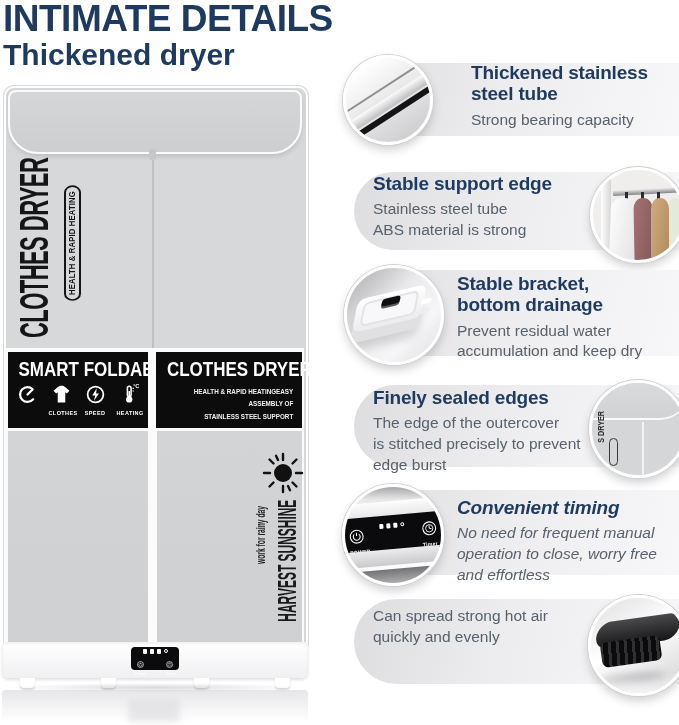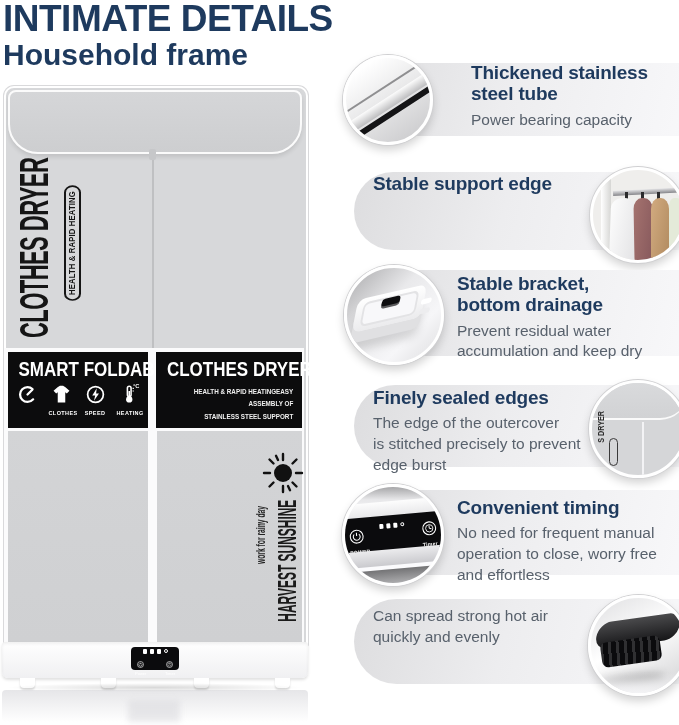--- a/index.html
+++ b/index.html
@@ -82,21 +82,21 @@
           box-shadow:0 0 0 1px #d0d0d2,0 5px 10px rgba(0,0,0,.18);background:#eee;}
   .f1 .circle{left:343px;top:0;width:84px;height:84px;}
   .f2 .circle{left:590px;top:3px;width:90px;height:90px;}
   .f3 .circle{left:344px;top:3px;width:94px;height:94px;}
   .f4 .circle{left:589px;top:3px;width:92px;height:92px;}
   .f5 .circle{left:342px;top:2px;width:96px;height:96px;}
   .f6 .circle{left:588px;top:4px;width:95px;height:95px;}
   .ftext{position:absolute;}
   .f1 .ftext{left:471px;top:7px;}  .f2 .ftext{left:373px;top:9px;}
   .f3 .ftext{left:457px;top:11px;} .f4 .ftext{left:373px;top:10px;}
-  .f5 .ftext{left:457px;top:15px;} .f6 .ftext{left:373px;top:10px;}
+  .f5 .ftext{left:457px;top:15px;font-style:italic;} .f6 .ftext{left:373px;top:10px;}
   .fh{font-size:19px;font-weight:800;color:#1e3a5e;line-height:1.12;white-space:pre-line;letter-spacing:-.2px;}
   .fd{font-size:15.5px;color:#58616c;line-height:1.35;margin-top:5px;white-space:pre-line;}
 
   
   .c1{background:linear-gradient(145deg,#ffffff 15%,#d0d0d2 85%);}
   .c1 .tubes{position:absolute;left:-30%;top:32%;width:165%;transform:rotate(-33deg);}
   .t-thin{height:2px;background:#8f8f91;margin-bottom:9px;}
   .t-main{height:11px;background:linear-gradient(180deg,#fcfcfc,#bdbdbf);border-radius:2px;}
   .t-dark{height:6px;background:#141416;margin-top:2px;border-radius:2px;}
 
@@ -157,21 +157,21 @@
   .c6 .shadow6{position:absolute;left:6%;bottom:10%;width:72%;height:9%;background:rgba(0,0,0,.28);
                filter:blur(4px);border-radius:50%;transform:rotate(-6deg);}
   .c6 .gloss{position:absolute;left:0;bottom:0;width:100%;height:22%;
              background:linear-gradient(180deg,rgba(255,255,255,0),#f3f3f5);}
 </style>
 </head>
 <body>
 
 <div class="hdr">
   <h1>INTIMATE DETAILS</h1>
-  <h2>Household frame</h2>
+  <h2>Thickened dryer</h2>
 </div>
 
 <div>
   <div class="cover"></div>
   <div class="flap"></div>
   <div class="zipline"></div>
   <div class="ziptab"></div>
 
   <div class="abs vwrap side-title">
     <span class="vspan">CLOTHES DRYER</span>
@@ -291,28 +291,30 @@
   <div class="circle c1">
     <div class="tubes">
         <div class="t-thin"></div>
         <div class="t-main"></div>
         <div class="t-dark"></div>
       </div>
   </div>
   <div class="ftext">
     <div class="fh">Thickened stainless
 steel tube</div>
-    <div class="fd">Power bearing capacity</div>
+    <div class="fd">Strong bearing capacity</div>
   </div>
 </div>
 
 <div class="feature f2">
   <div class="bar"></div>
   <div class="ftext">
     <div class="fh">Stable support edge</div>
+    <div class="fd">Stainless steel tube
+ABS material is strong</div>
   </div>
   <div class="circle c2">
     <div class="pole"></div>
       <div class="rail"></div>
     <div class="hook hk1"></div>
       <div class="hook hk2"></div>
       <div class="hook hk3"></div>
     <div class="garment g-white"></div>
       <div class="garment g-mauve"></div>
     <div class="garment g-tan"></div>

